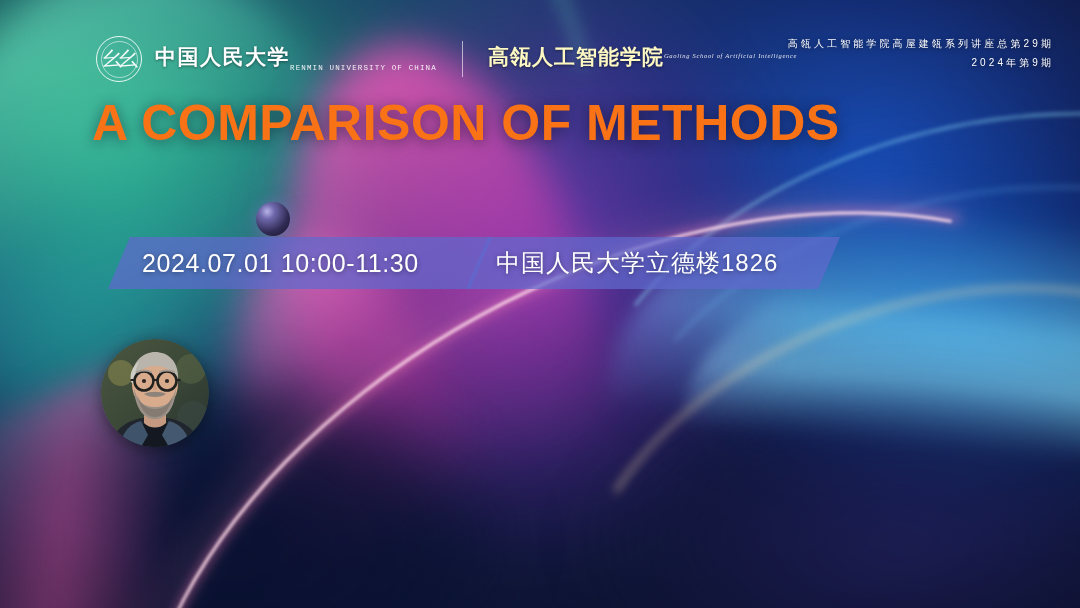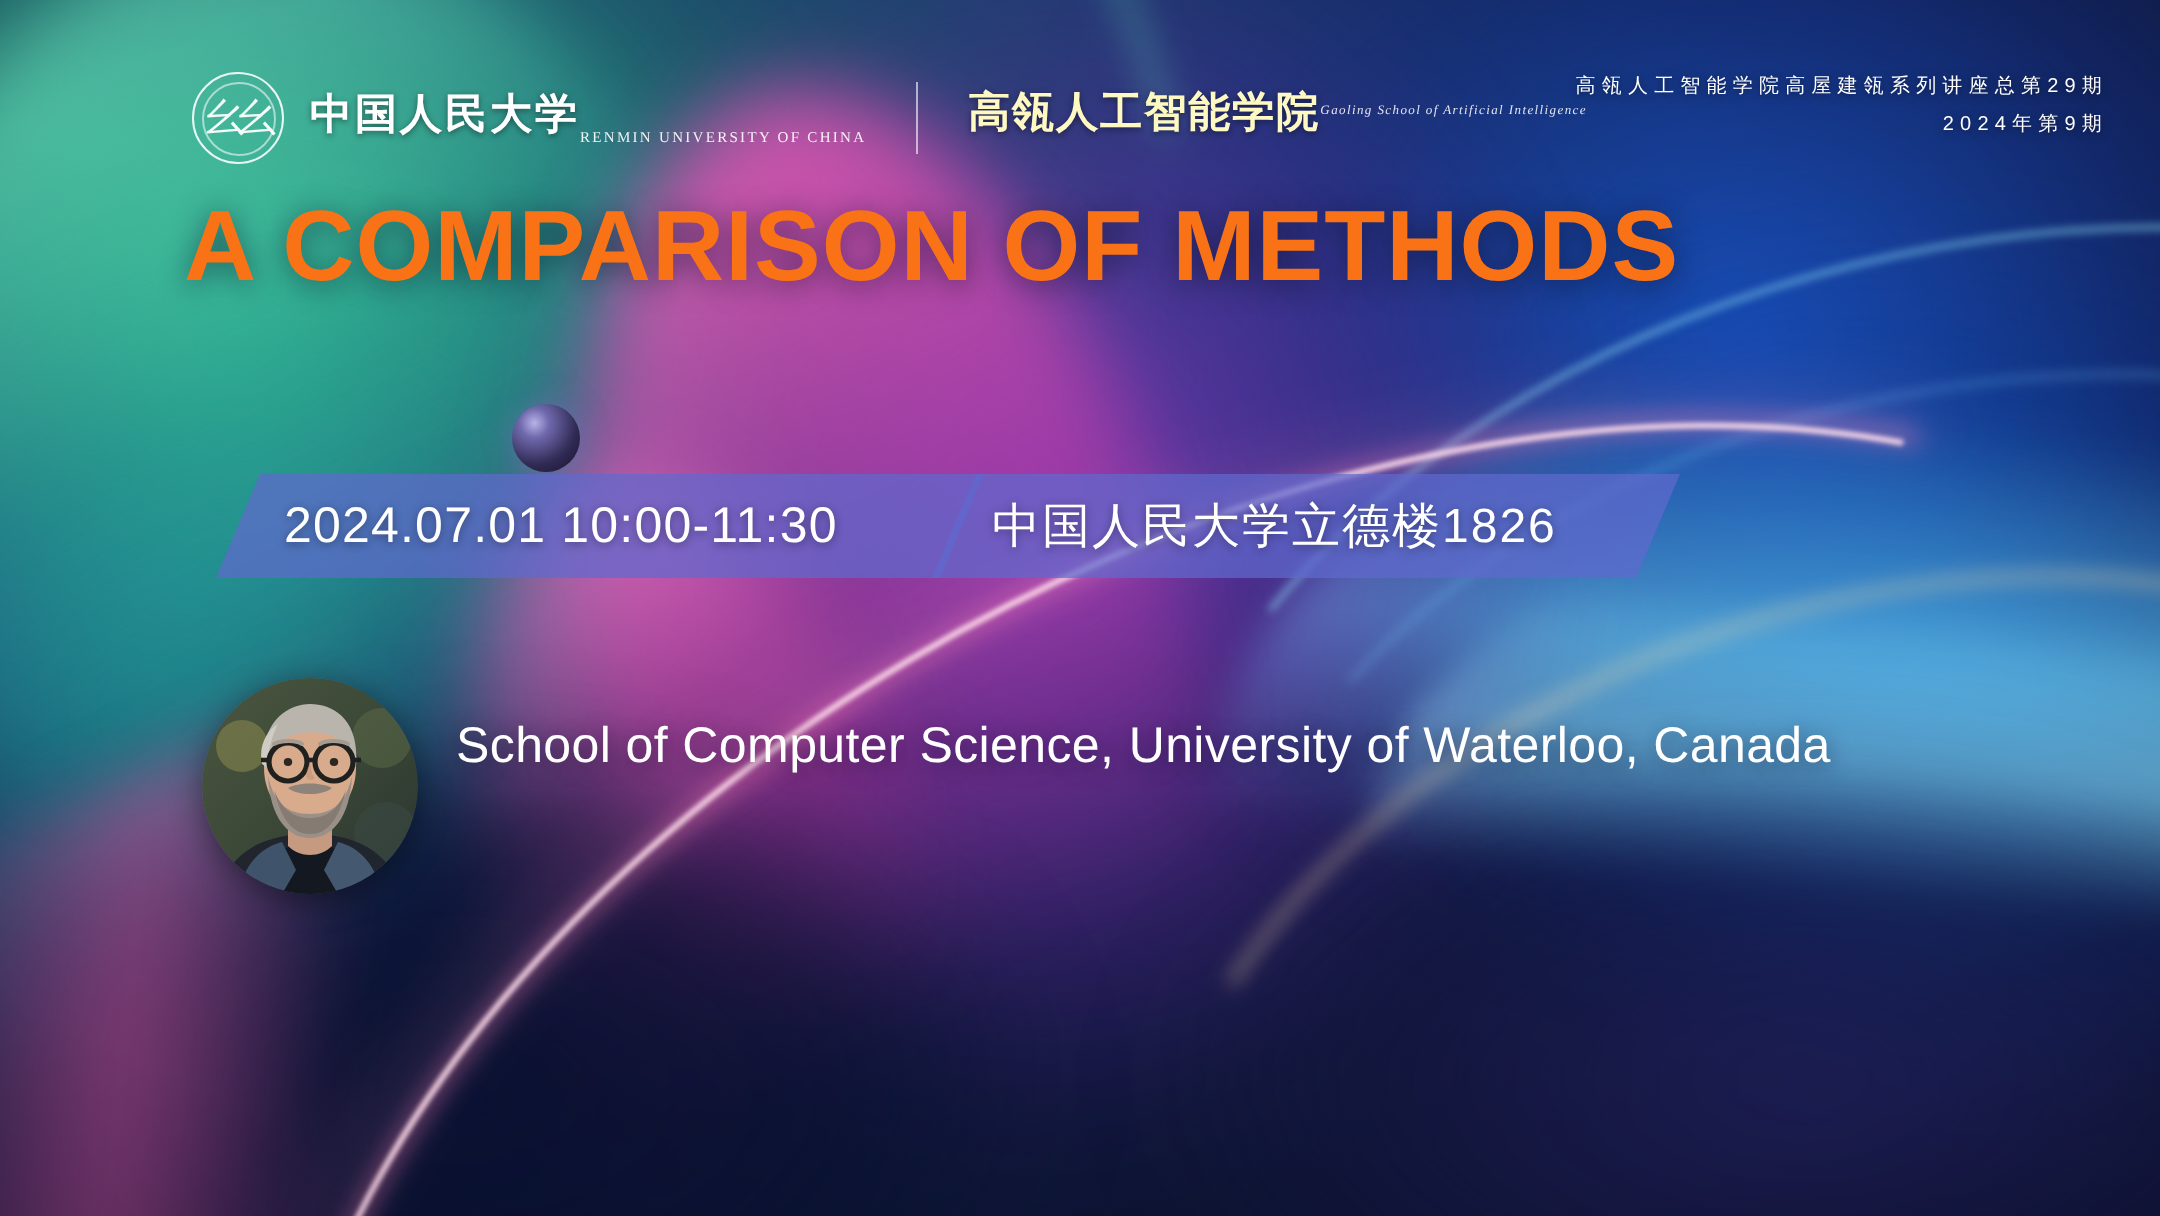--- a/index.html
+++ b/index.html
@@ -148,21 +148,21 @@
     opacity:.95;
   }
   .logo-cn-block{display:flex;flex-direction:row;}
   .logo-cn{
     color:#fff;font-size:21px;line-height:1.05;letter-spacing:1.5px;
     font-family:"Liberation Serif","DejaVu Serif",serif;font-weight:700;
     text-shadow:0 1px 3px rgba(0,0,0,.45);
   }
   .logo-en{
     color:rgba(255,255,255,.92);font-size:7.5px;letter-spacing:1.15px;margin-top:18px;
-    font-family:Liberation Serif, serif;white-space:nowrap;
+    font-family:Liberation Mono, monospace;white-space:nowrap;
   }
   .logo-div{
     width:1px;height:36px;background:rgba(255,255,255,.6);margin:0 12px;
   }
   .logo-school-cn{
     color:#fef9c3;font-size:21px;letter-spacing:1px;line-height:1.05;
     font-family:Liberation Mono, monospace;font-weight:700;
     text-shadow:0 1px 3px rgba(0,0,0,.45);white-space:nowrap;
   }
   .logo-school-en{
@@ -353,17 +353,16 @@
 
           <path d="M36 33 C40 31 47 31 50 33" stroke="#a49b92" stroke-width="2" fill="none" stroke-linecap="round"></path>
           <path d="M59 33 C62 31 69 31 73 33" stroke="#a49b92" stroke-width="2" fill="none" stroke-linecap="round"></path>
 
           <path d="M54 42 C52 48 51 50 54 51 C56 51 57 50 55 48" fill="#c9977b" opacity=".8"></path>
         </g>
       </svg>
     </div>
 
     <div class="speaker">
-      <div class="speaker-affil">School of Computer Science, University of Waterloo, Canada</div>
     </div>
 
   </div>
 </div>
 
 </body></html>

